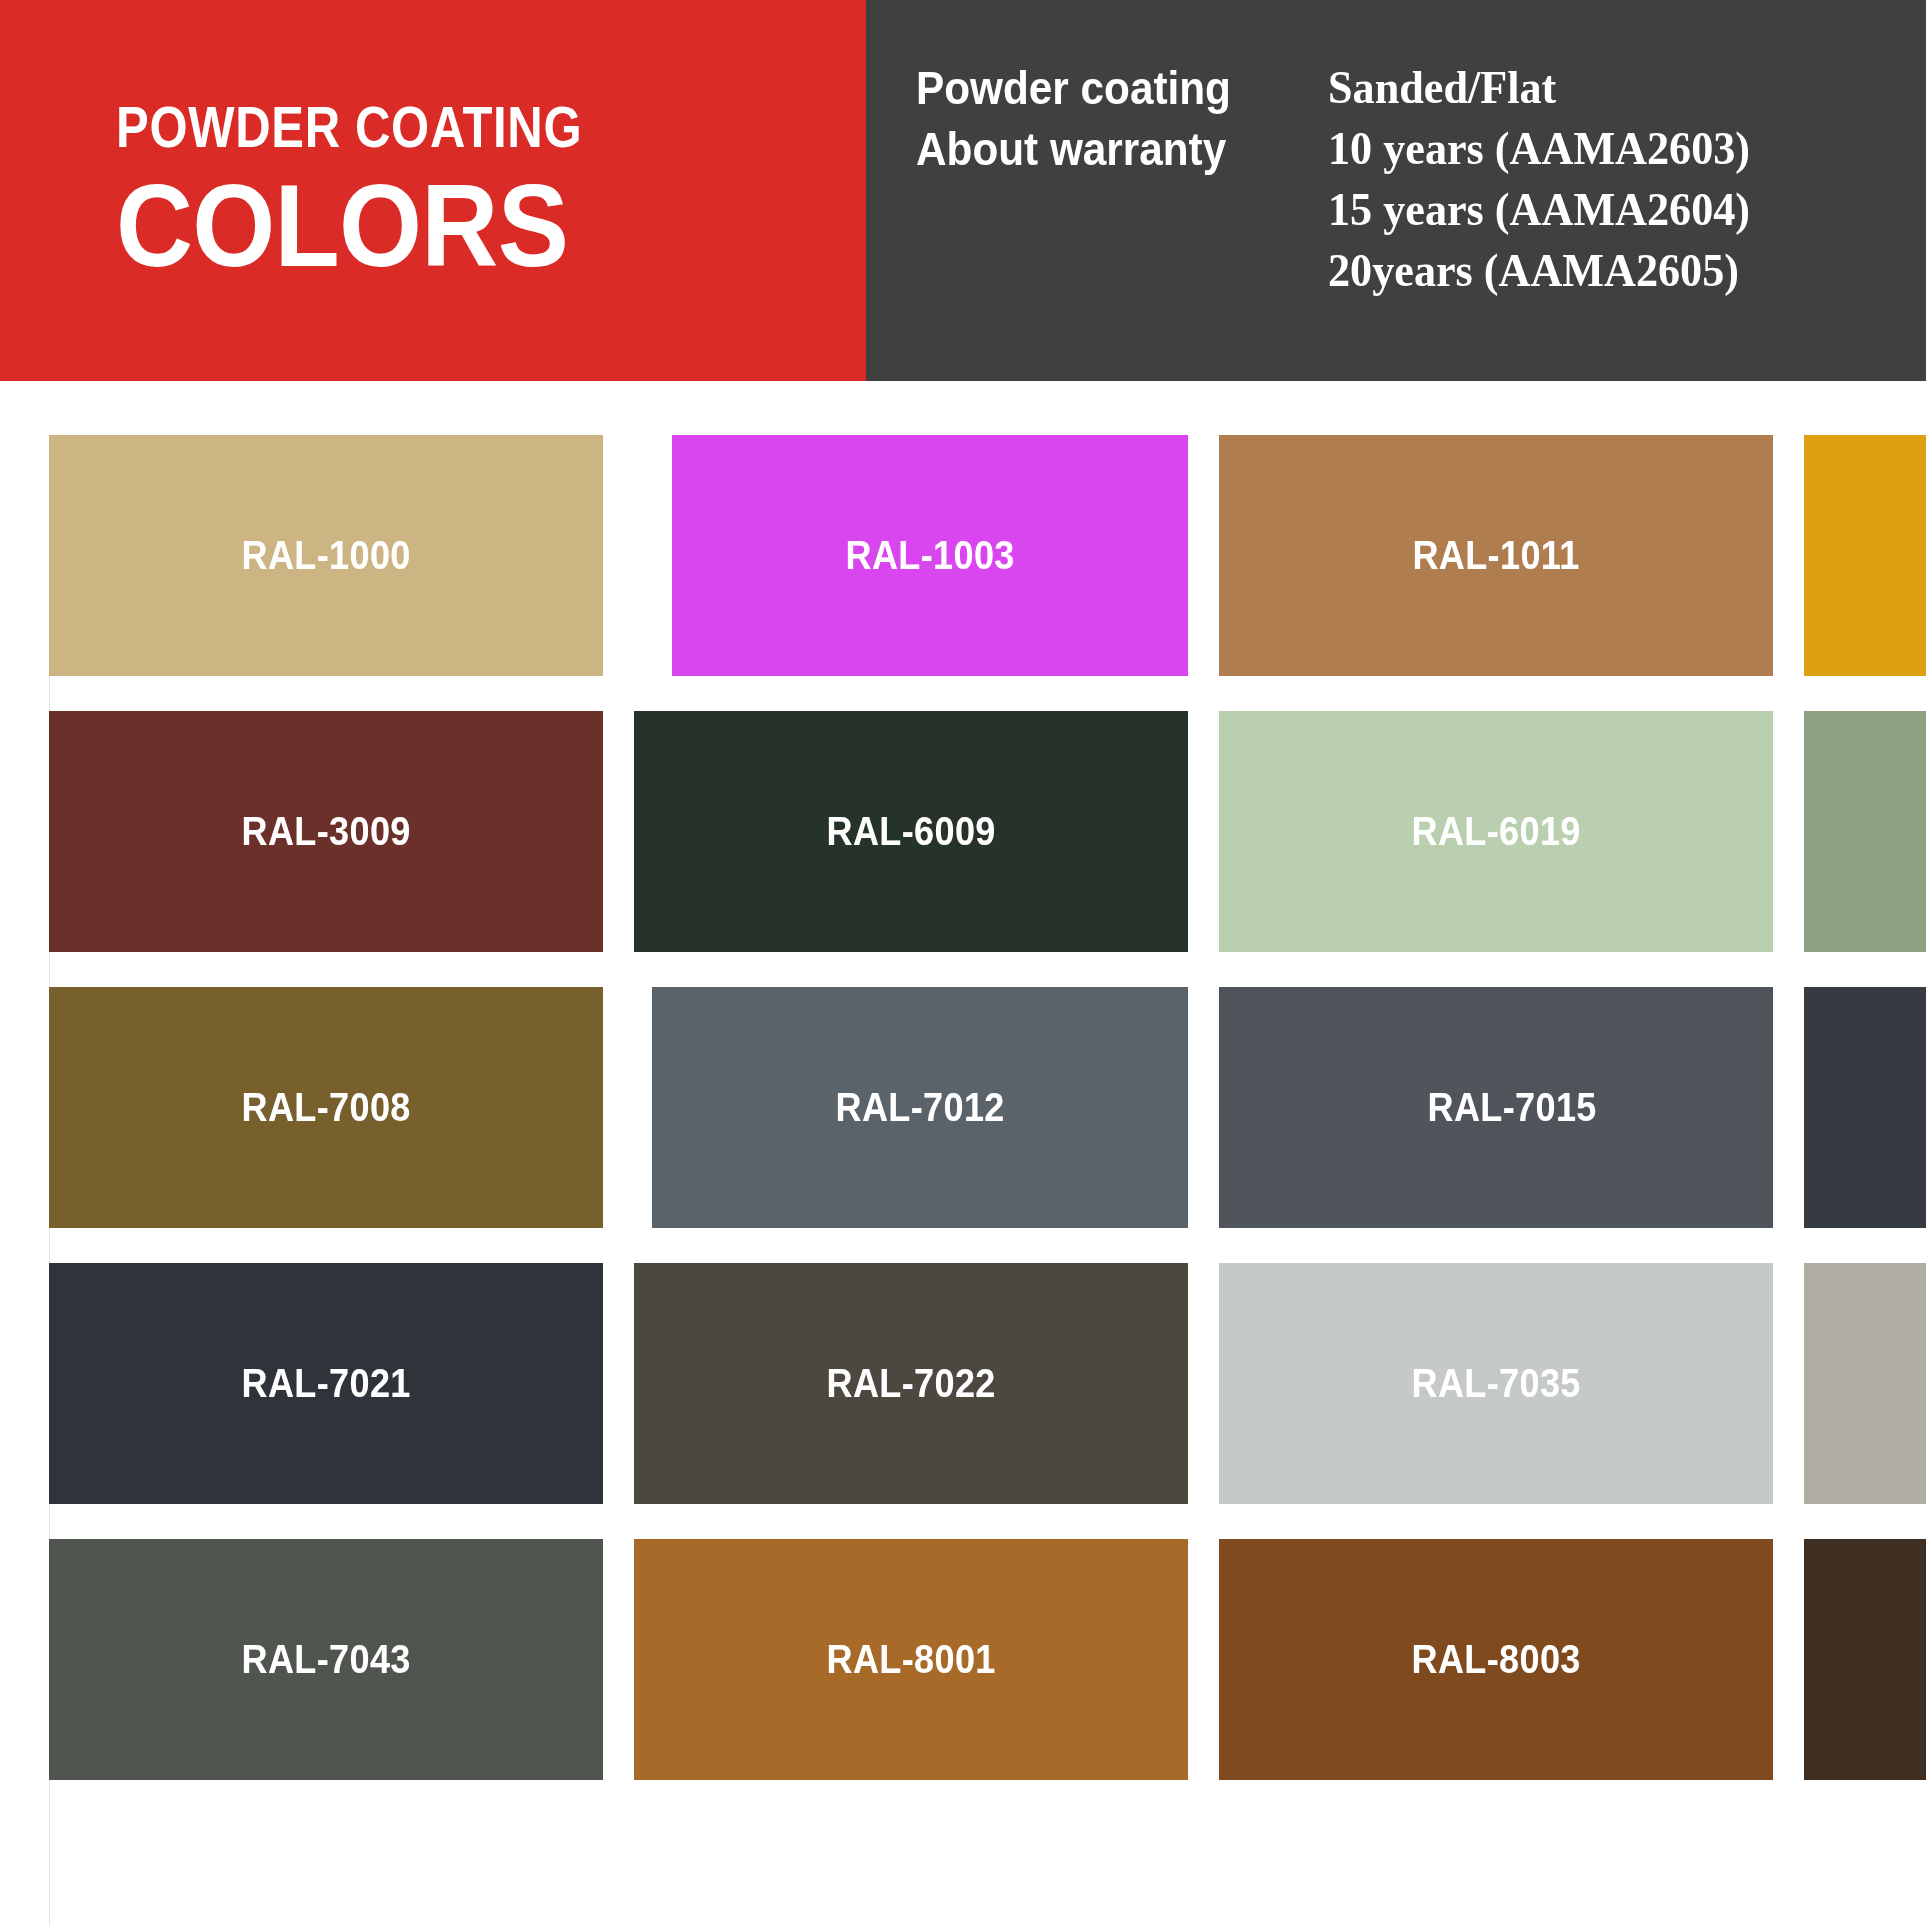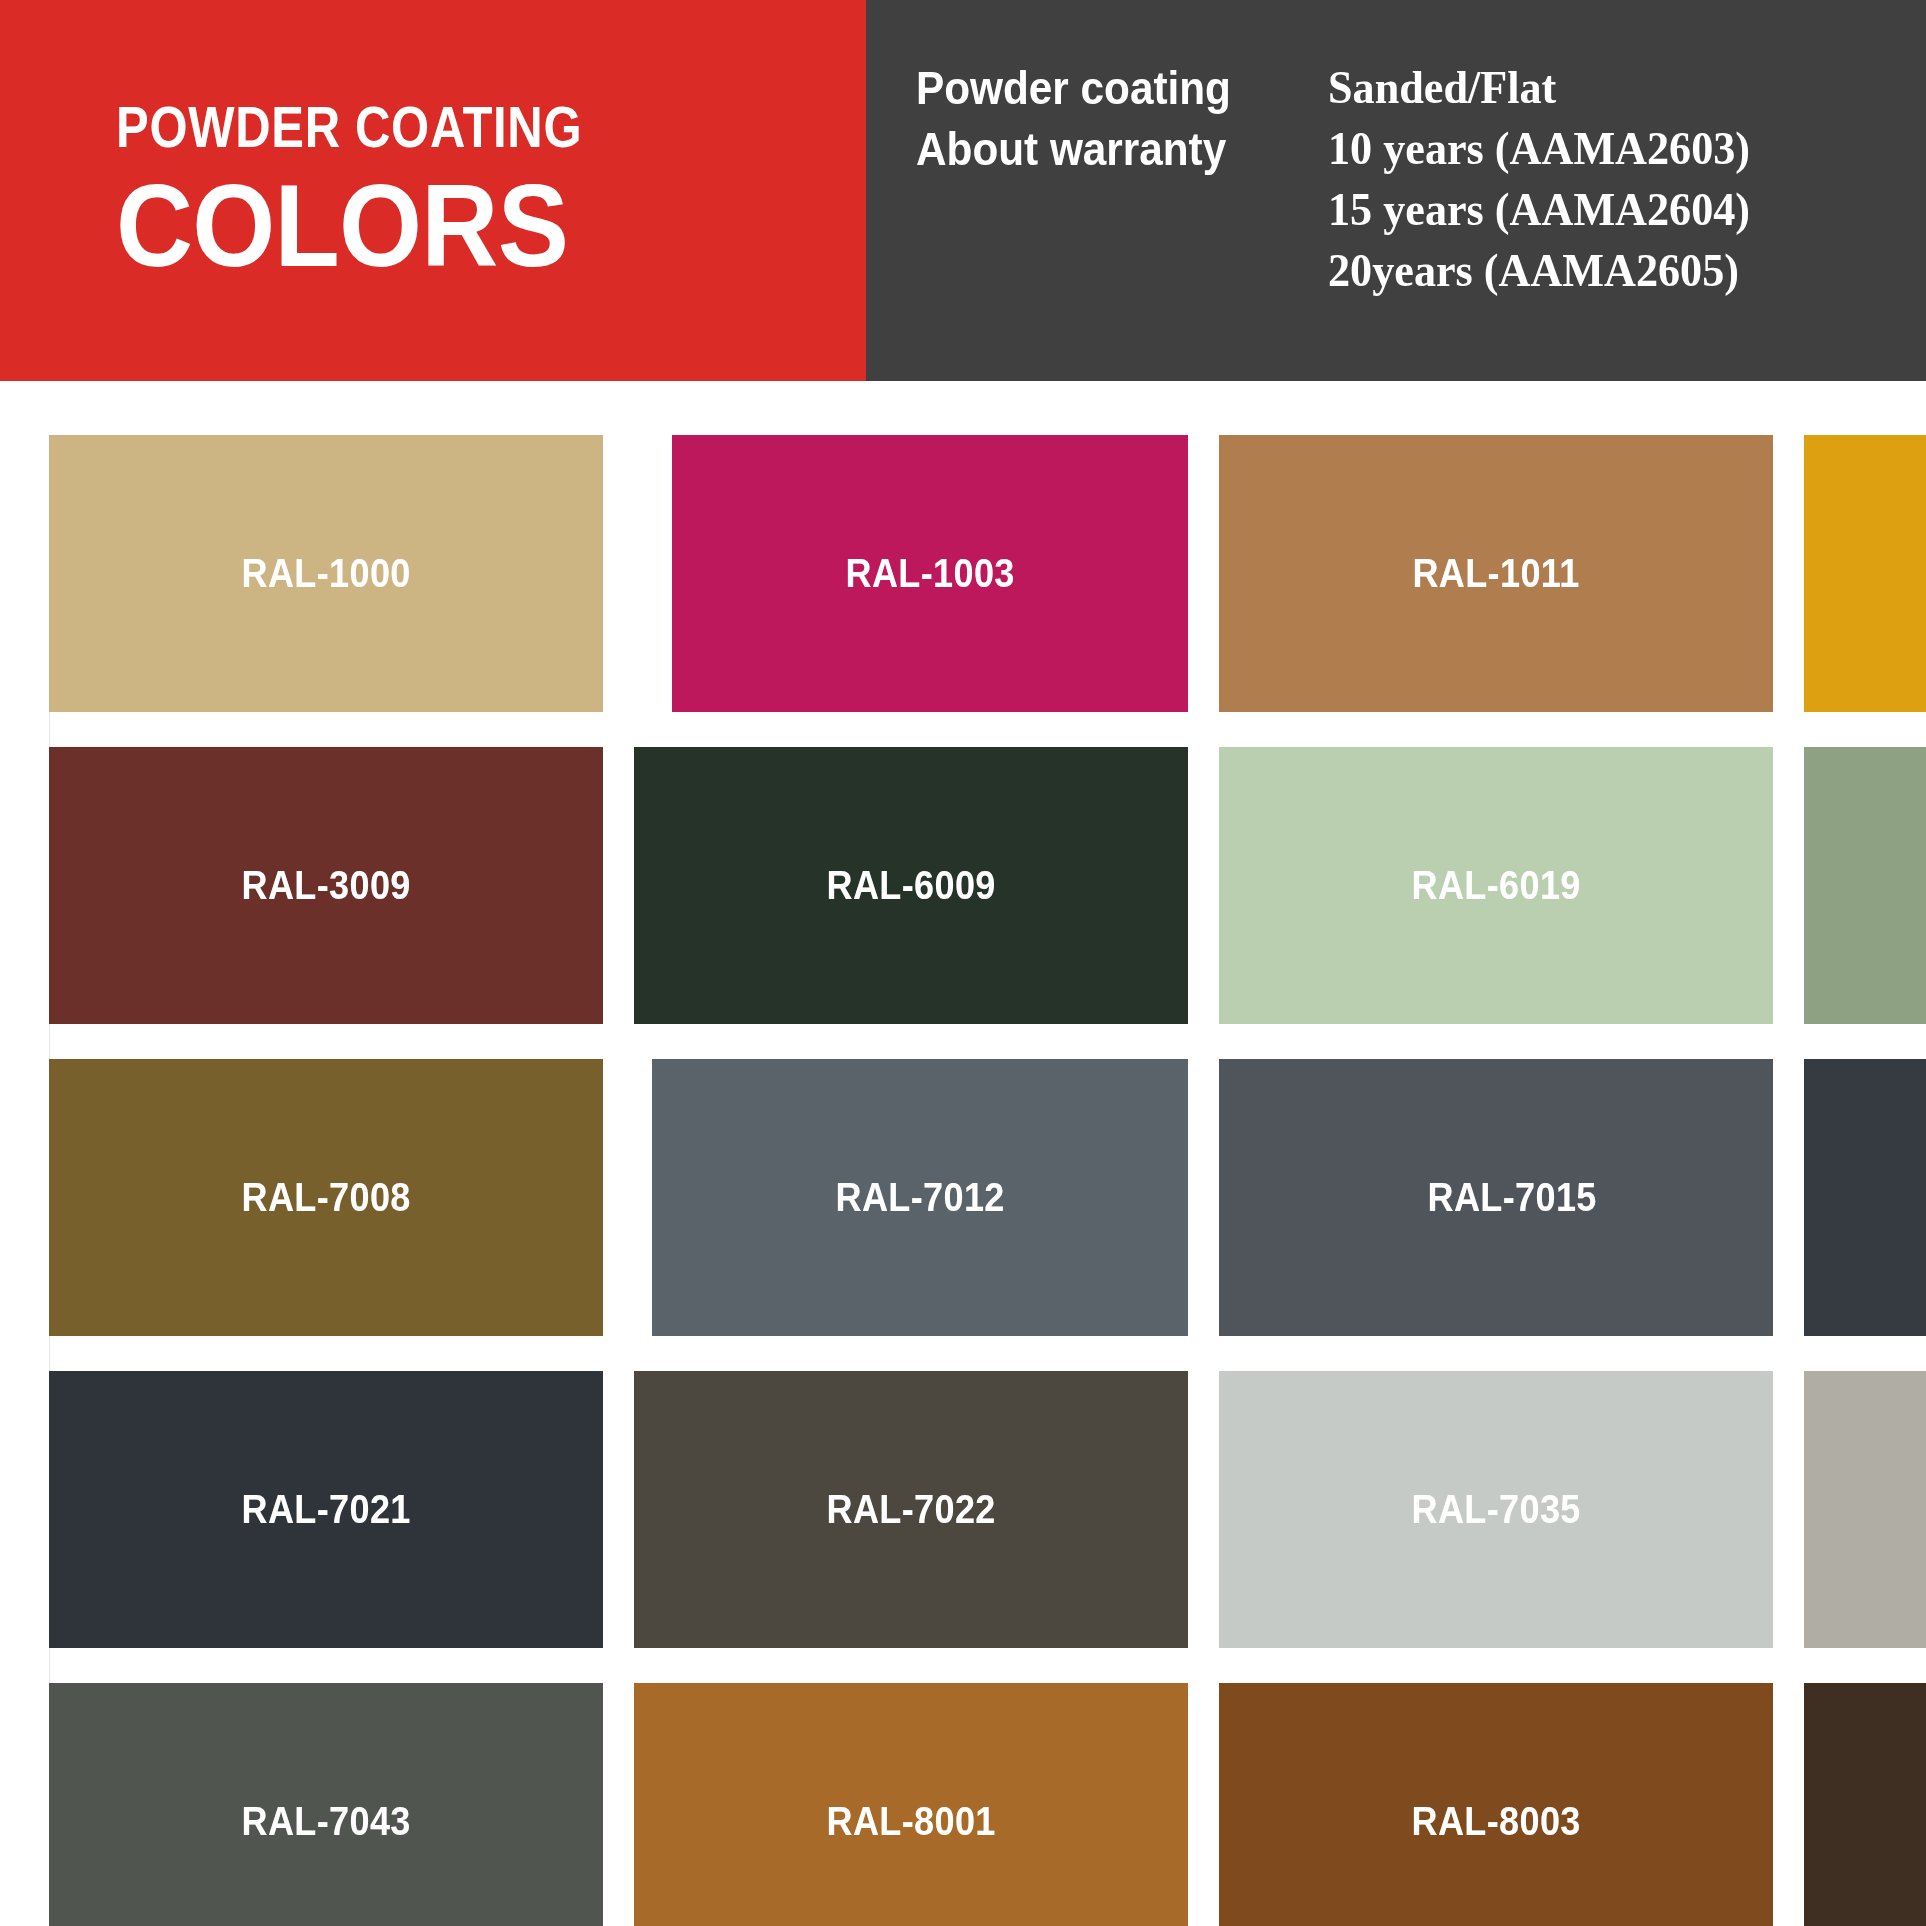--- a/index.html
+++ b/index.html
@@ -102,21 +102,21 @@
     position: absolute;
     left: 49px;
     top: 435px;
     width: 2313px;
     display: grid;
     grid-template-columns: repeat(4, 554px);
     column-gap: 31px;
     row-gap: 35px;
   }
   .swatch {
-    height: 277px;
+    height: 241px;
     display: flex;
     align-items: center;
     justify-content: center;
     position: relative;
   }
   .swatch-label {
     color: #ffffff;
     font-size: 41px;
     font-weight: bold;
     letter-spacing: 0.4px;
@@ -164,21 +164,21 @@
 
     </div>
   </div>
 
   <div class="left-rule"></div>
 
   <div class="grid" id="swatch-grid">
       <div class="swatch" style="background: rgb(205, 181, 131);">
         <span class="swatch-label">RAL-1000</span>
       </div>
-      <div class="swatch" style="background: #be185d; margin-left: 38px;">
+      <div class="swatch" style="background: #d946ef; margin-left: 38px;">
         <span class="swatch-label">RAL-1003</span>
       </div>
       <div class="swatch" style="background: rgb(175, 125, 78);">
         <span class="swatch-label">RAL-1011</span>
       </div>
       <div class="swatch" style="background: rgb(221, 160, 17);"></div>
       <div class="swatch" style="background: rgb(107, 48, 41);">
         <span class="swatch-label">RAL-3009</span>
       </div>
       <div class="swatch" style="background: rgb(37, 51, 40);">

